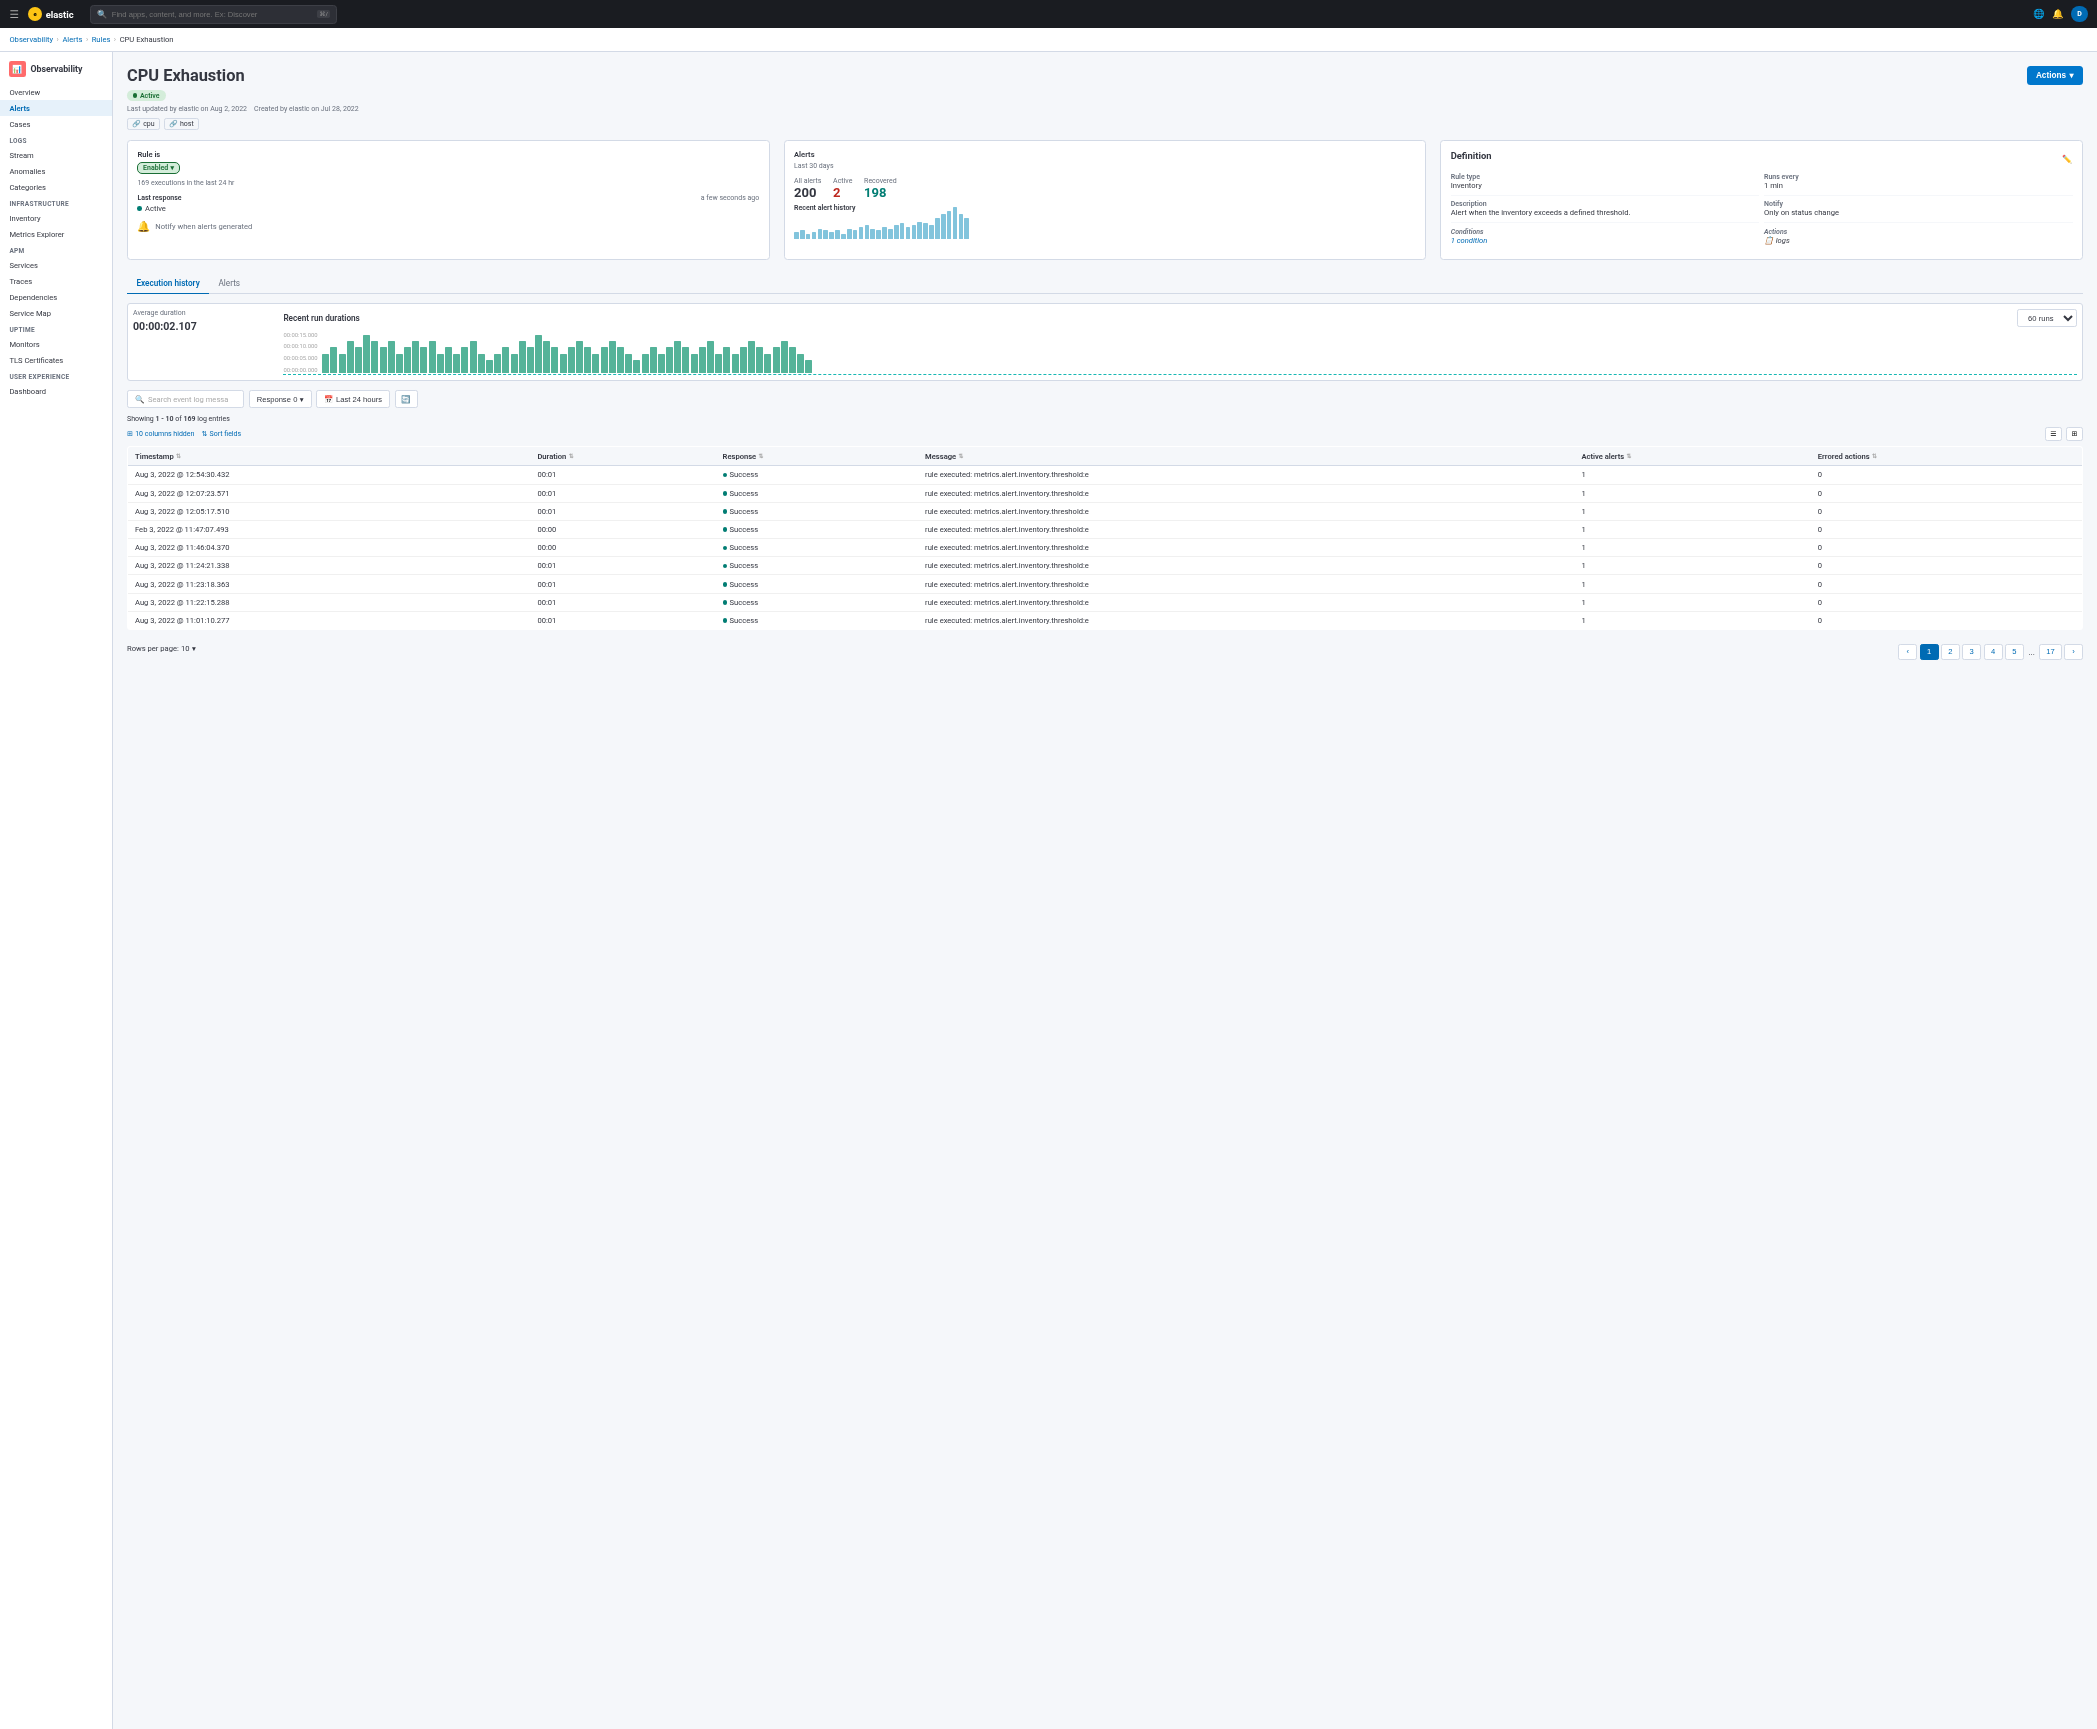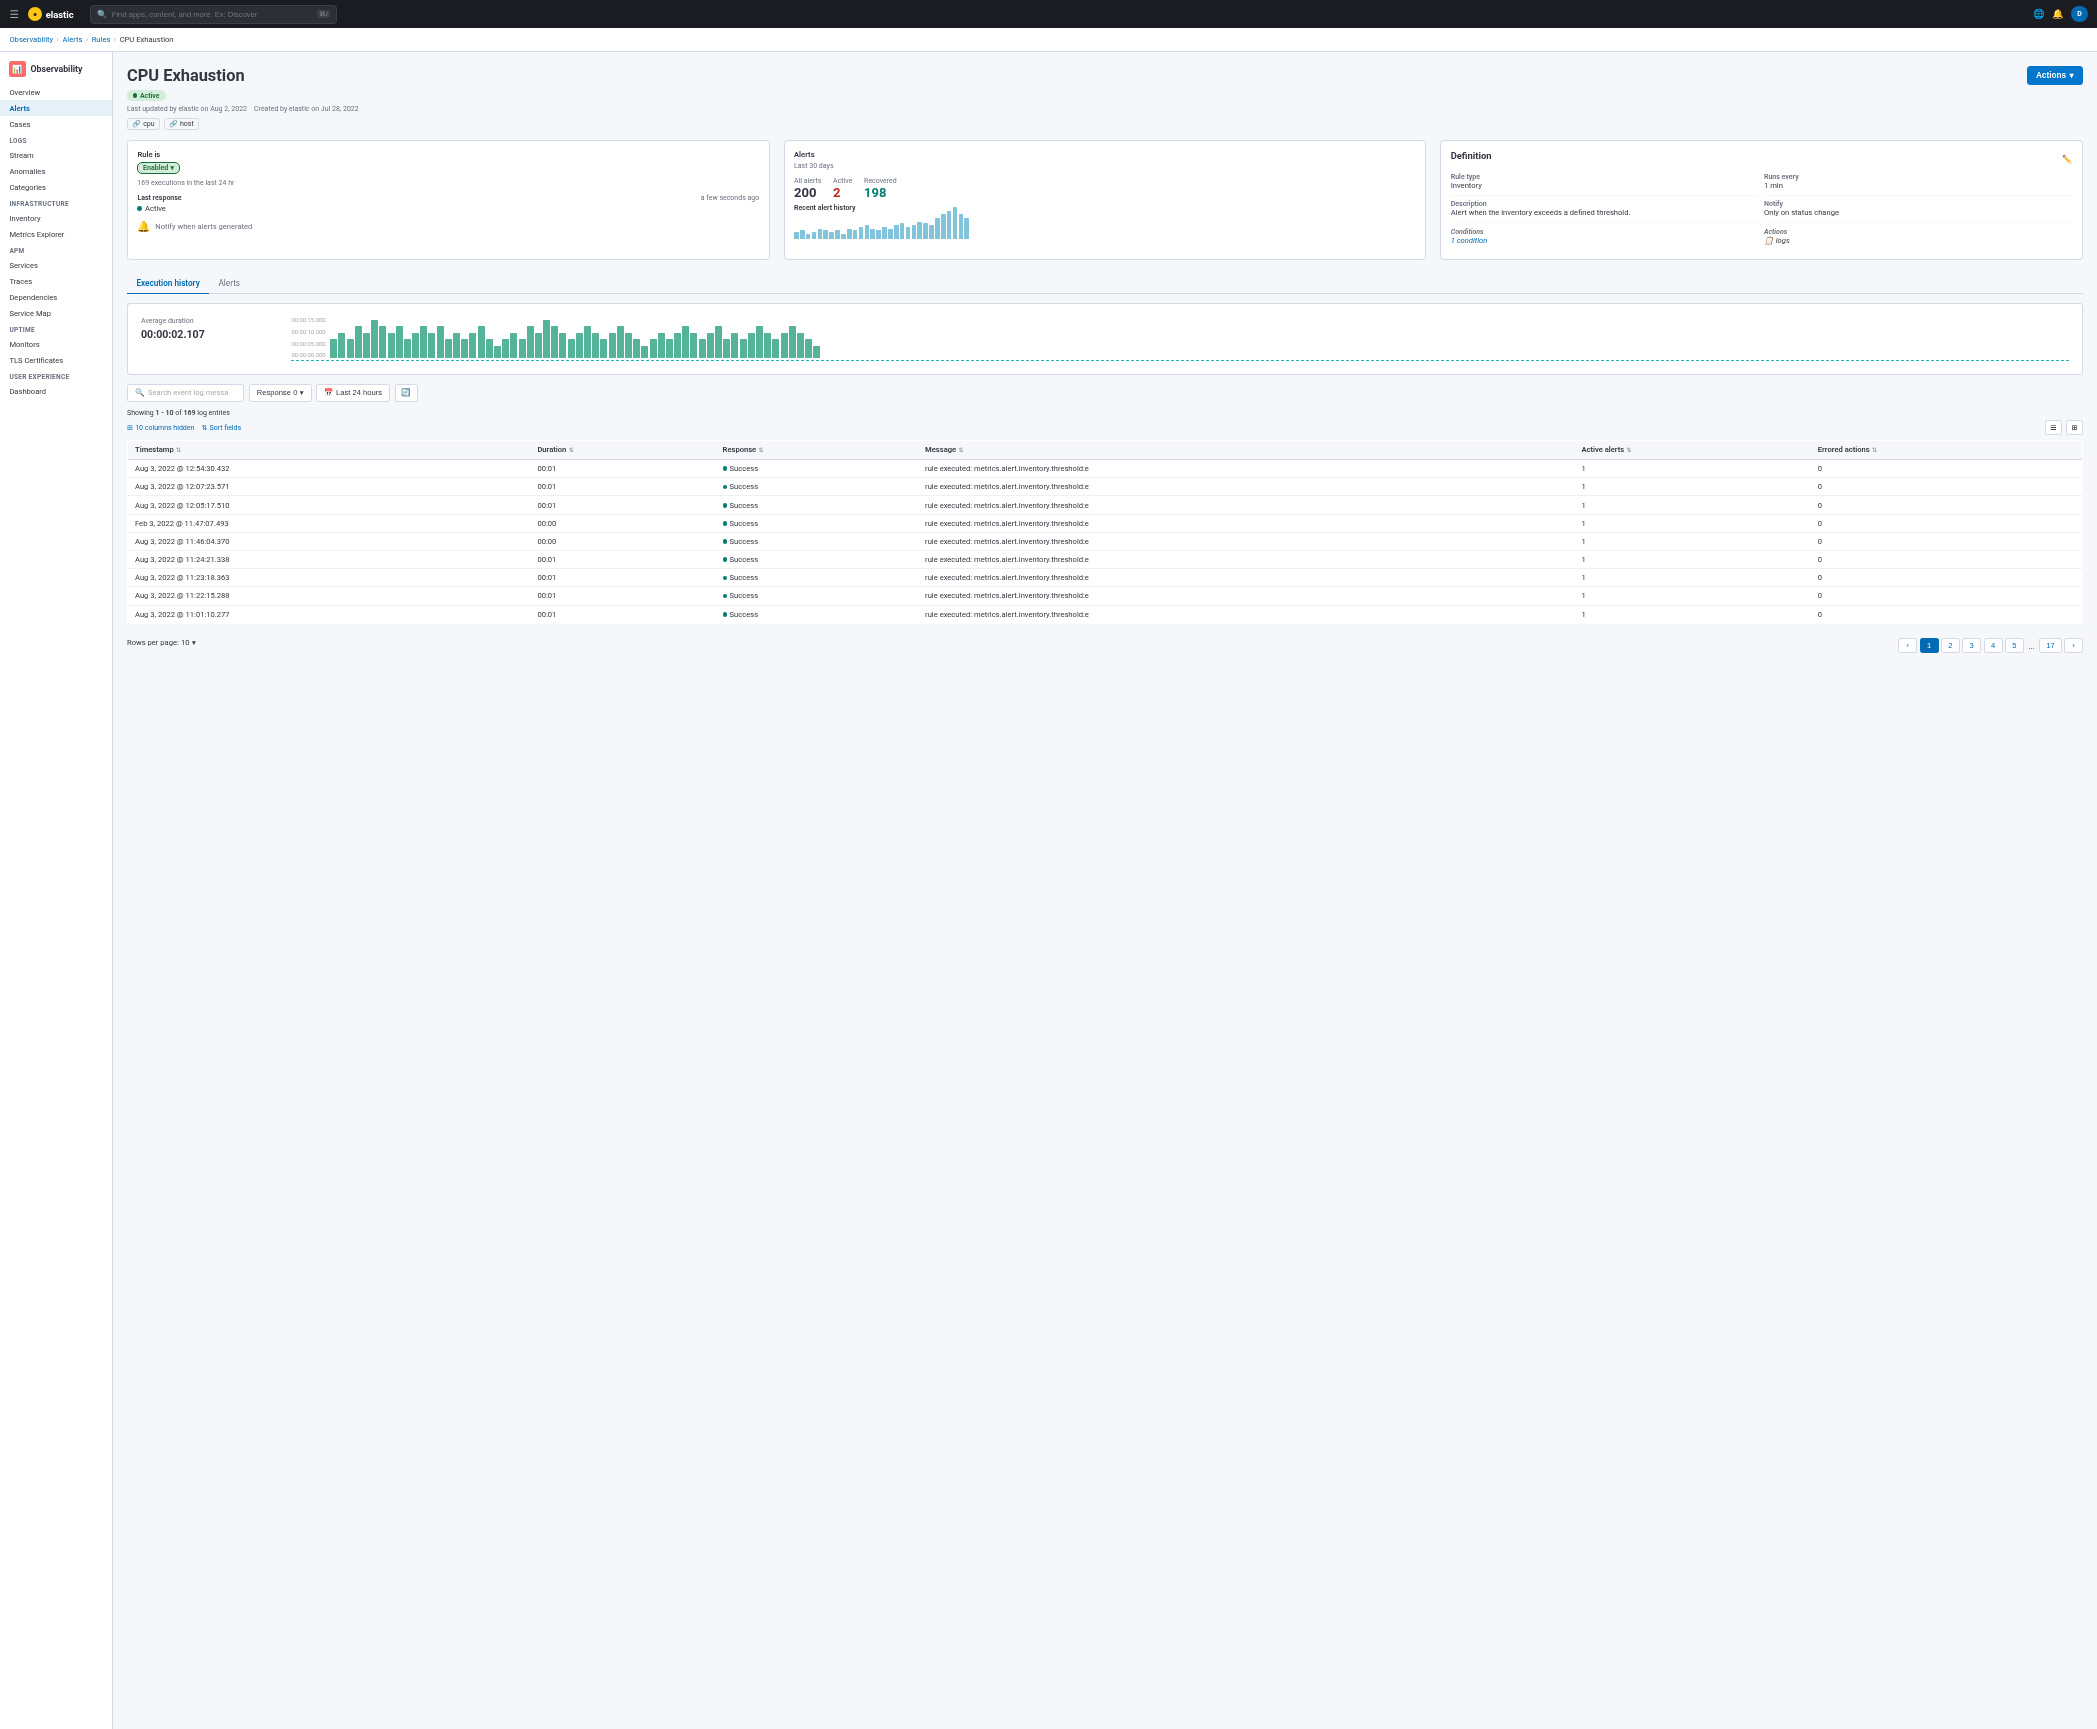--- a/index.html
+++ b/index.html
@@ -81,21 +81,21 @@
     
     .notify-row { display: flex; align-items: center; gap: 4.7px; margin-top: 7px; color: #69707d; font-size: 7.6px; }
     .notify-icon { font-size: 10.6px; color: #aaa; }
 
     
     .tabs { display: flex; gap: 0; border-bottom: 1.2px solid #d3dae6; margin-bottom: 9.4px; }
     .tab { padding: 4.7px 9.4px; font-size: 8.2px; color: #69707d; cursor: pointer; border-bottom: 1.2px solid transparent; margin-bottom: -1.2px; }
     .tab.active { color: #006BB4; font-weight: 600; border-bottom-color: #006BB4; }
 
     
-    .exec-section { background: #fff; border: 0.6px solid #d3dae6; border-radius: 3px; padding: 13px; margin-bottom: 9.4px; }
+    .exec-section { background: #fff; border: 0.6px solid #d3dae6; border-radius: 3px; padding: 5px; margin-bottom: 9.4px; }
     .exec-row { display: grid; grid-template-columns: 141px 1fr; gap: 9.4px; }
     .avg-duration-label { font-size: 7px; color: #69707d; margin-bottom: 2.3px; }
     .avg-duration-value { font-size: 10.6px; font-weight: 700; color: #343741; }
     .recent-runs-header { display: flex; align-items: center; justify-content: space-between; margin-bottom: 4.7px; }
     .recent-runs-title { font-size: 8.2px; font-weight: 600; color: #343741; }
     .runs-dropdown { border: 0.6px solid #d3dae6; border-radius: 2.3px; padding: 2.3px 5.9px; font-size: 7.6px; cursor: pointer; color: #343741; background: #fff; }
 
     .run-chart { height: 41px; display: flex; align-items: flex-end; gap: 1.2px; position: relative; }
     .run-bar { width: 7px; border-radius: 0.6px; }
     .run-bar.green { background: #54B399; }
@@ -350,20 +350,26 @@
     </div>
 
     
     <div class="exec-section">
       <div class="exec-row">
         <div>
           <div class="avg-duration-label">Average duration</div>
           <div class="avg-duration-value">00:00:02.107</div>
         </div>
         <div>
+          <div class="recent-runs-header">
+            <span class="recent-runs-title">Recent run durations</span>
+            <select class="runs-dropdown">
+              <option>60 runs</option>
+            </select>
+          </div>
           <div style="display:flex;gap:2.3px;align-items:flex-end;">
             <div style="display:flex;flex-direction:column;justify-content:space-between;font-size:5.9px;color:#aaa;height:41px;margin-right:2.3px;">
               <span>00:00:15.000</span>
               <span>00:00:10.000</span>
               <span>00:00:05.000</span>
               <span>00:00:00.000</span>
             </div>
             <div class="run-chart" id="run-chart-container" style="flex: 1 1 0%; position: relative; display: flex; align-items: flex-end; gap: 1.2px;">
                 <div class="run-bar green" style="height: 19px; width: 7px; flex-shrink: 0;"></div>
                 <div class="run-bar green" style="height: 25.4px; width: 7px; flex-shrink: 0;"></div>

